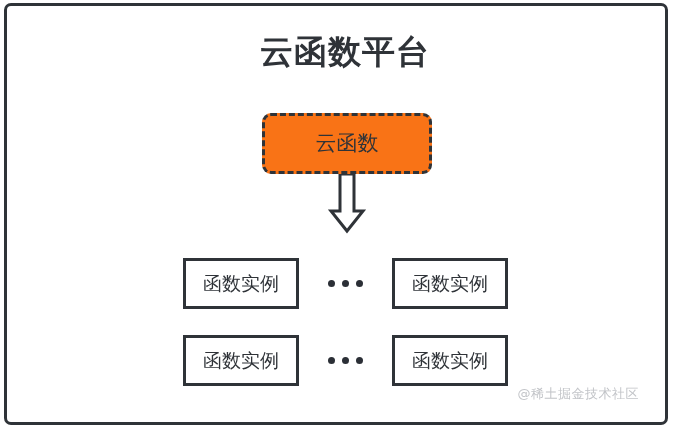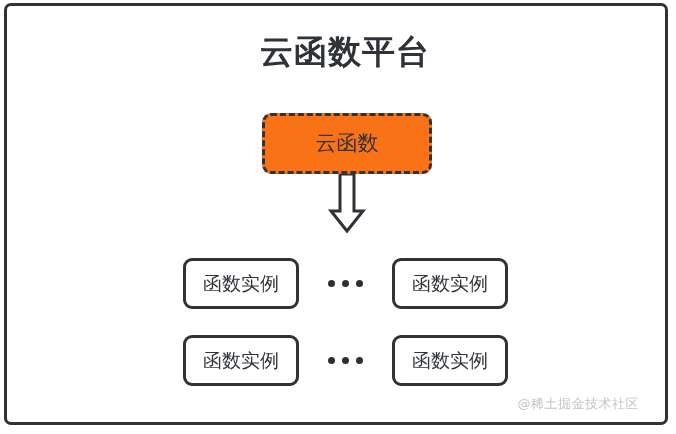--- a/index.html
+++ b/index.html
@@ -81,21 +81,21 @@
     align-items: center;
     justify-content: space-between;
   }
   .inst-row.row-1 { top: 252px; }
   .inst-row.row-2 { top: 329px; }
   .inst-box {
     width: 116px;
     height: 51px;
     box-sizing: border-box;
     border: 3px solid #2f3338;
-    border-radius: 9px;
+    border-radius: 0;
     background: #ffffff;
     display: flex;
     align-items: center;
     justify-content: center;
   }
   .inst-box .label {
     font-size: 19px;
     color: #2f3338;
     line-height: 1;
   }
@@ -107,21 +107,21 @@
   .ellipsis-dots .dot {
     width: 7px;
     height: 7px;
     border-radius: 50%;
     background: #2b2f36;
   }
   
   .watermark {
     position: absolute;
     right: 26px;
-    bottom: 12px;
+    bottom: 22px;
     font-size: 13px;
     color: #c2c4c8;
     letter-spacing: 0.5px;
     line-height: 1;
     white-space: nowrap;
   }
 </style>
 </head>
 <body>
 

